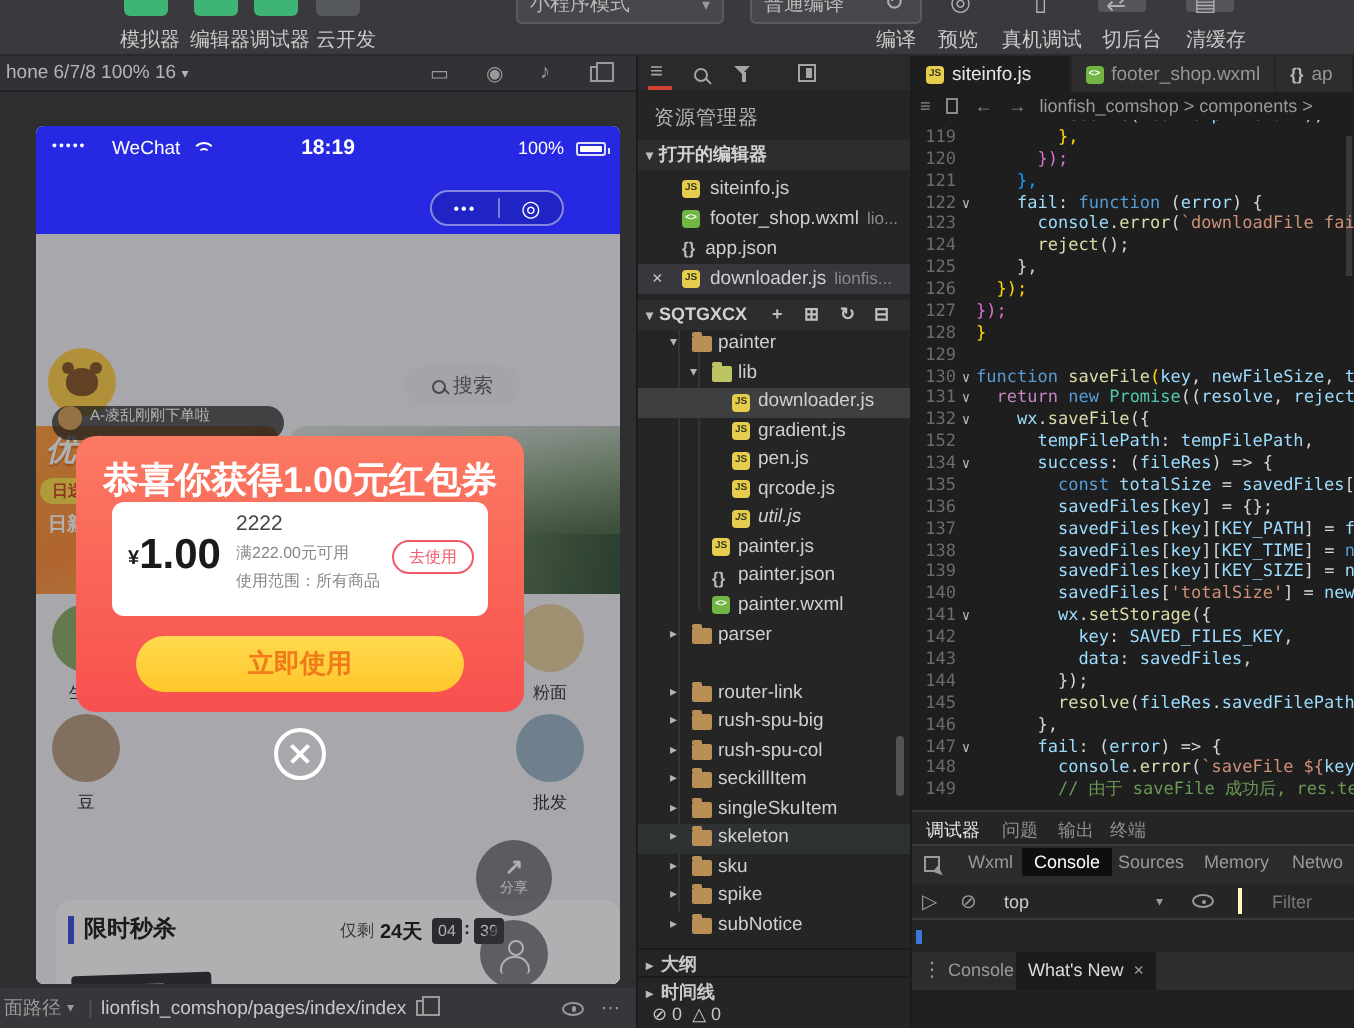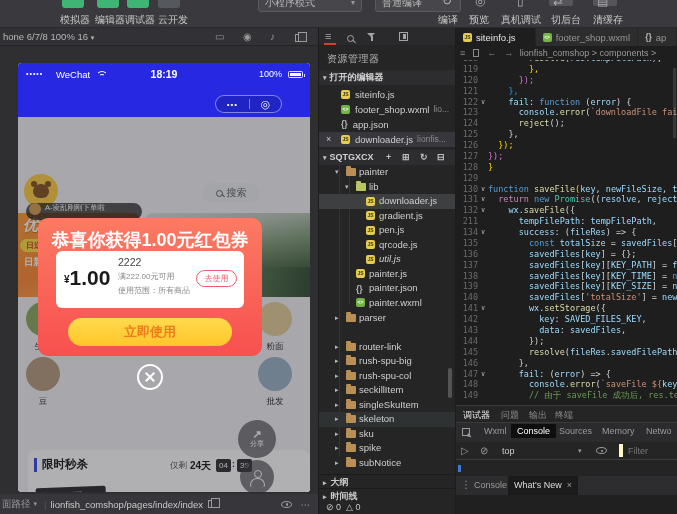--- a/index.html
+++ b/index.html
@@ -143,21 +143,21 @@
 .dbg-r1{position:absolute;left:0;top:0;width:222px;height:17px;border-bottom:1px solid #3a3a3c}
 .dbg-r1 span{position:absolute;top:3px;font-size:9px;color:#8f8f8f}
 .dbg-r1 span.on{color:#e7e7e7}
 .dbg-r2{position:absolute;left:0;top:17px;width:222px;height:19px;background:#2b2b2d}
 .dbg-r2 .dtab{position:absolute;top:3px;font-size:9px;color:#9a9a9a}
 .dbg-r2 .dtab.on{background:#0e0e0e;color:#fff;padding:2px 6px;border-radius:1px;top:1px}
 .inspect{position:absolute;left:6px;top:5px;width:8px;height:8px;border:1px solid #9a9a9a}
 .inspect::after{content:"";position:absolute;right:-3px;bottom:-3px;border-left:5px solid #9a9a9a;border-top:2.5px solid transparent;border-bottom:2.5px solid transparent;transform:rotate(40deg)}
 .dbg-r3{position:absolute;left:0;top:36px;width:222px;height:18px;border-bottom:1px solid #3a3a3c}
 .dbg-r3 .ic{position:absolute;top:3px;color:#9a9a9a;font-size:10px}
-.dbg-filter{position:absolute;left:163px;top:2px;width:55px;height:13px;background:transparent;border:none;border-left:4px solid #fef9c3;color:#ccc;font-size:9px;padding-left:5px;outline:none}
+.dbg-filter{position:absolute;left:163px;top:2px;width:55px;height:13px;background:transparent;border:none;border-left:2px solid #fef9c3;color:#ccc;font-size:9px;padding-left:15px;outline:none}
 .dbg-filter::placeholder{color:#777}
 .consarea{position:absolute;left:0;top:54px;width:222px;height:16px;background:#242425}
 .bluedot{position:absolute;left:2px;top:5px;width:3px;height:7px;background:#3b78d8}
 .dbg-r5{position:absolute;left:0;top:70px;width:222px;height:19px;background:#2d2d2f}
 .dbg-r5 .more{position:absolute;left:5px;top:3px;color:#9a9a9a;font-size:10px}
 .dbg-r5 .cl2{position:absolute;left:18px;top:4px;color:#9a9a9a;font-size:9px}
 .wntab{position:absolute;left:52px;top:0;height:19px;background:#1b1b1c;color:#ddd;font-size:9px;line-height:19px;padding:0 6px}
 .wntab .x{color:#9a9a9a;margin-left:5px}
 .dbg-r6{position:absolute;left:0;top:89px;width:222px;height:20px;background:#202021}
 .funnel{display:inline-block;position:relative;width:9px;height:9px}
@@ -540,21 +540,21 @@
           <span class="ln">131</span>
           <span class="fold">∨</span>
           <span class="ctx"><span class="tk-pl">  </span><span class="tk-ct">return</span><span class="tk-pl"> </span><span class="tk-kw">new</span><span class="tk-pl"> </span><span class="tk-cl">Promise</span><span class="tk-pl">((</span><span class="tk-vr">resolve</span><span class="tk-pl">, </span><span class="tk-vr">reject</span></span>
         </div>
         <div class="cl" style="top: 145.32px;">
           <span class="ln">132</span>
           <span class="fold">∨</span>
           <span class="ctx"><span class="tk-pl">    </span><span class="tk-vr">wx</span><span class="tk-pl">.</span><span class="tk-fn">saveFile</span><span class="tk-pl">({</span></span>
         </div>
         <div class="cl" style="top: 156.2px;">
-          <span class="ln">211</span>
+          <span class="ln">152</span>
           <span class="fold"></span>
           <span class="ctx"><span class="tk-pl">      </span><span class="tk-vr">tempFilePath</span><span class="tk-pl">: </span><span class="tk-vr">tempFilePath</span><span class="tk-pl">,</span></span>
         </div>
         <div class="cl" style="top: 167.08px;">
           <span class="ln">134</span>
           <span class="fold">∨</span>
           <span class="ctx"><span class="tk-pl">      </span><span class="tk-vr">success</span><span class="tk-pl">: (</span><span class="tk-vr">fileRes</span><span class="tk-pl">) =&gt; {</span></span>
         </div>
         <div class="cl" style="top: 177.96px;">
           <span class="ln">135</span>

